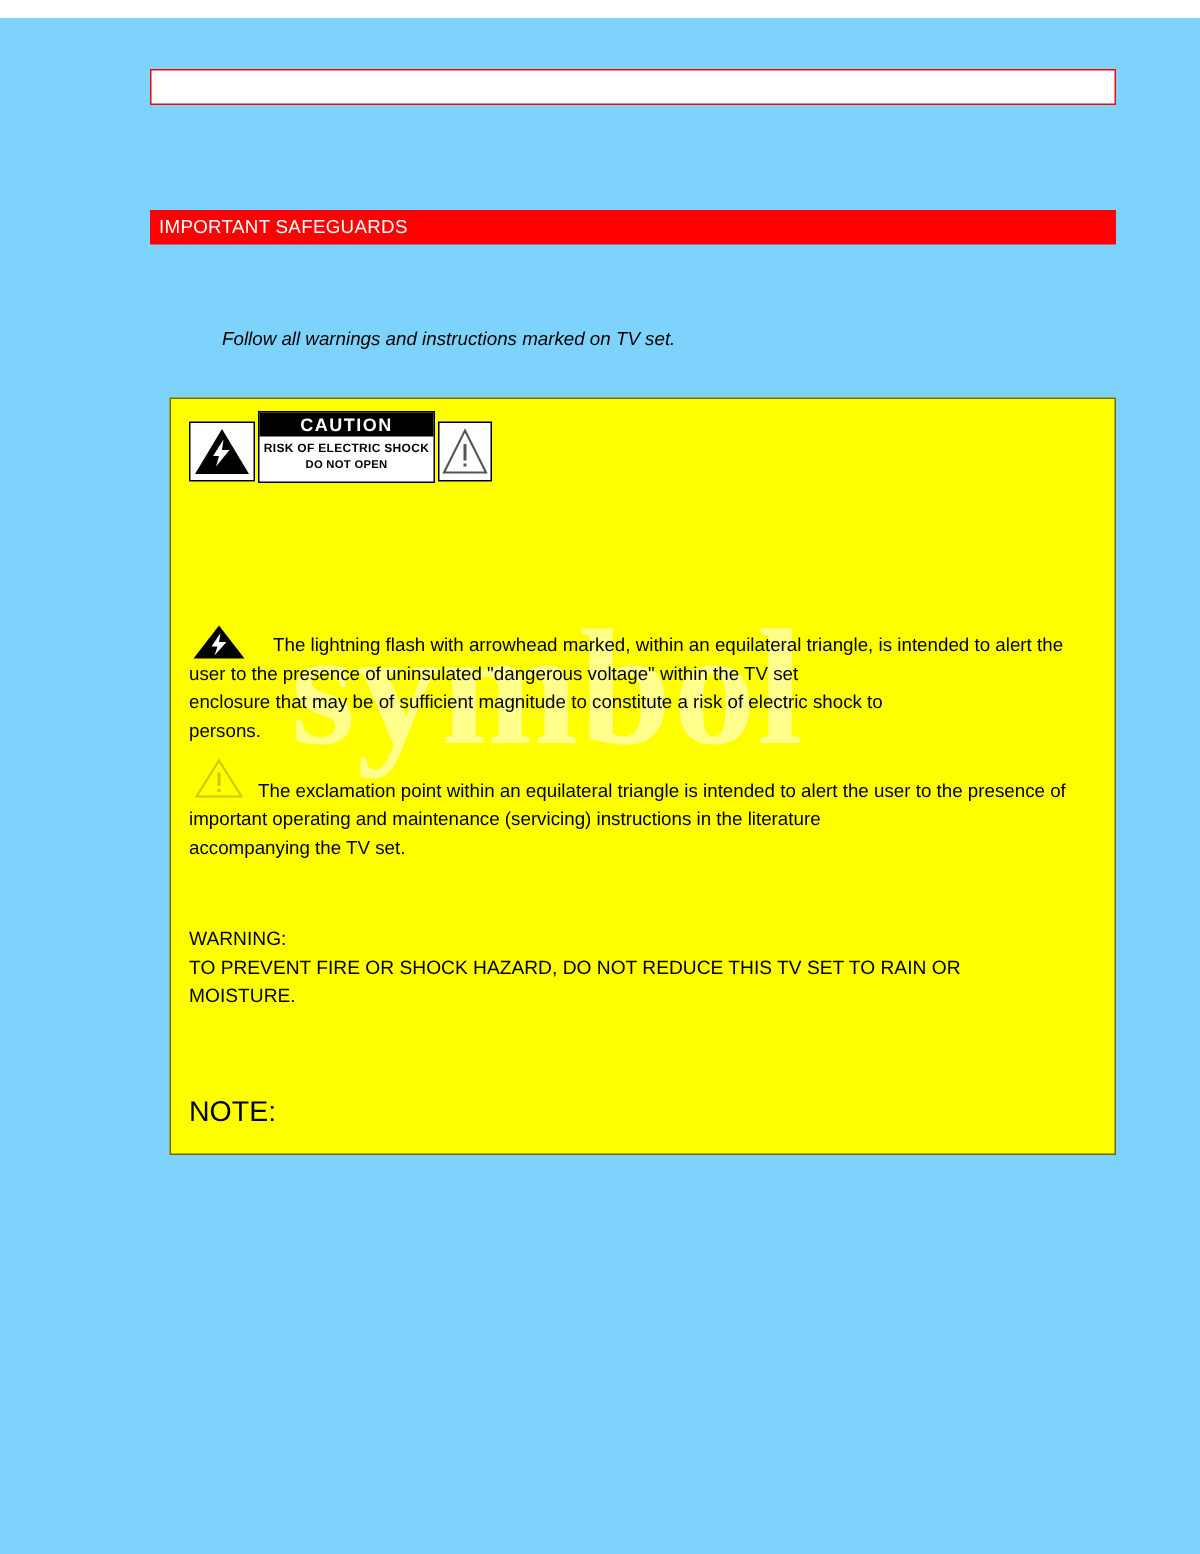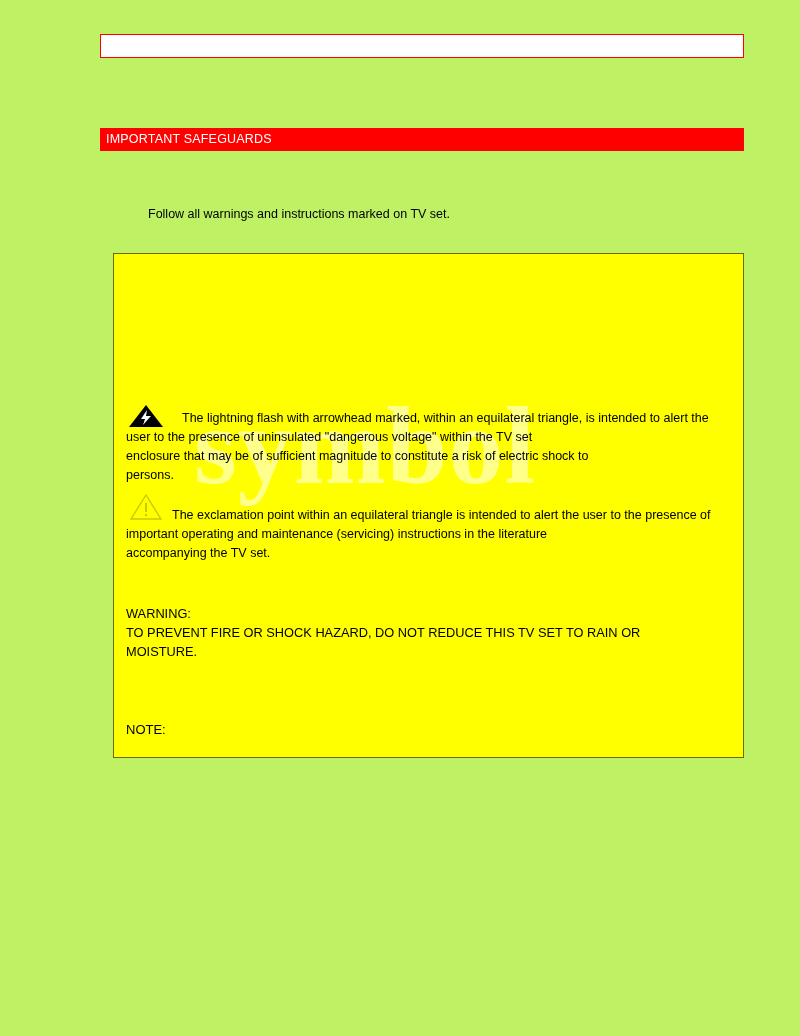--- a/index.html
+++ b/index.html
@@ -11,21 +11,22 @@
     width: 800px;
     height: 1036px;
     position: relative;
     font-family: "Liberation Sans", sans-serif;
     color: #000000;
     overflow: hidden;
   }
   .page {
     position: absolute;
     inset: 0;
-    background: #bef264;
+    background: #7dd3fc;
+    margin-top: 12px;
   }
 
   
   .top-rule {
     position: absolute;
     left: 100px;
     top: 34px;
     width: 644px;
     height: 24px;
     border: 1px solid #ff0000;
@@ -54,20 +55,21 @@
   }
 
   
   .intro {
     position: absolute;
     left: 148px;
     top: 207px;
     font-size: 12.5px;
     color: #000000;
     white-space: nowrap;
+    font-style: italic;
   }
 
   
   .yellow-panel {
     position: absolute;
     left: 113px;
     top: 253px;
     width: 631px;
     height: 505px;
     background: #ffff00;
@@ -212,39 +214,59 @@
   }
   .note-block {
     position: absolute;
     left: 12px;
     top: 447px;
     width: 600px;
     font-size: 12.8px;
     line-height: 19px;
     white-space: pre-line;
   }
-  .note-block .note-title { font-size: 13px; }
+  .note-block .note-title { font-size: 19px; }
 </style>
 </head>
 <body>
 
 <div class="page">
 
   <div class="top-rule"></div>
 
   <div class="section-band">
     <span class="band-label">IMPORTANT SAFEGUARDS</span>
   </div>
 
   <div class="intro">Follow all warnings and instructions marked on TV set.</div>
 
   <div class="yellow-panel">
 
     <div class="watermark">symbol</div>
 
+    <div class="emblem">
+      <div class="tri-box">
+        <svg class="tri-svg" width="42" height="38" viewBox="0 0 42 38">
+          <polygon points="21,4 39,34 3,34" fill="#000000"></polygon>
+          <polygon points="22,11 15,22 19,22 17,29 26,18 21,18" fill="#ffffff"></polygon>
+        </svg>
+      </div>
+      <div class="caution-box">
+        <div class="caution-title">CAUTION</div>
+        <div class="caution-l1">RISK OF ELECTRIC SHOCK</div>
+        <div class="caution-l2">DO NOT OPEN</div>
+      </div>
+      <div class="excl-box">
+        <svg class="tri-svg" width="34" height="38" viewBox="0 0 34 38">
+          <polygon points="17,5 31,33 3,33" fill="none" stroke="#555555" stroke-width="1.4"></polygon>
+          <rect x="16" y="14" width="2" height="11" fill="#555555"></rect>
+          <rect x="16" y="27" width="2" height="2" fill="#555555"></rect>
+        </svg>
+      </div>
+    </div>
 
 
     <div class="inline-tri">
       <svg width="40" height="24" viewBox="0 0 40 24">
         <polygon points="20,1 37,23 3,23" fill="#000000"></polygon>
         <polygon points="21,6 15,15 19,15 17,21 25,12 20,12" fill="#ffffff"></polygon>
       </svg>
     </div>
 
     <div class="para para-lightning">

